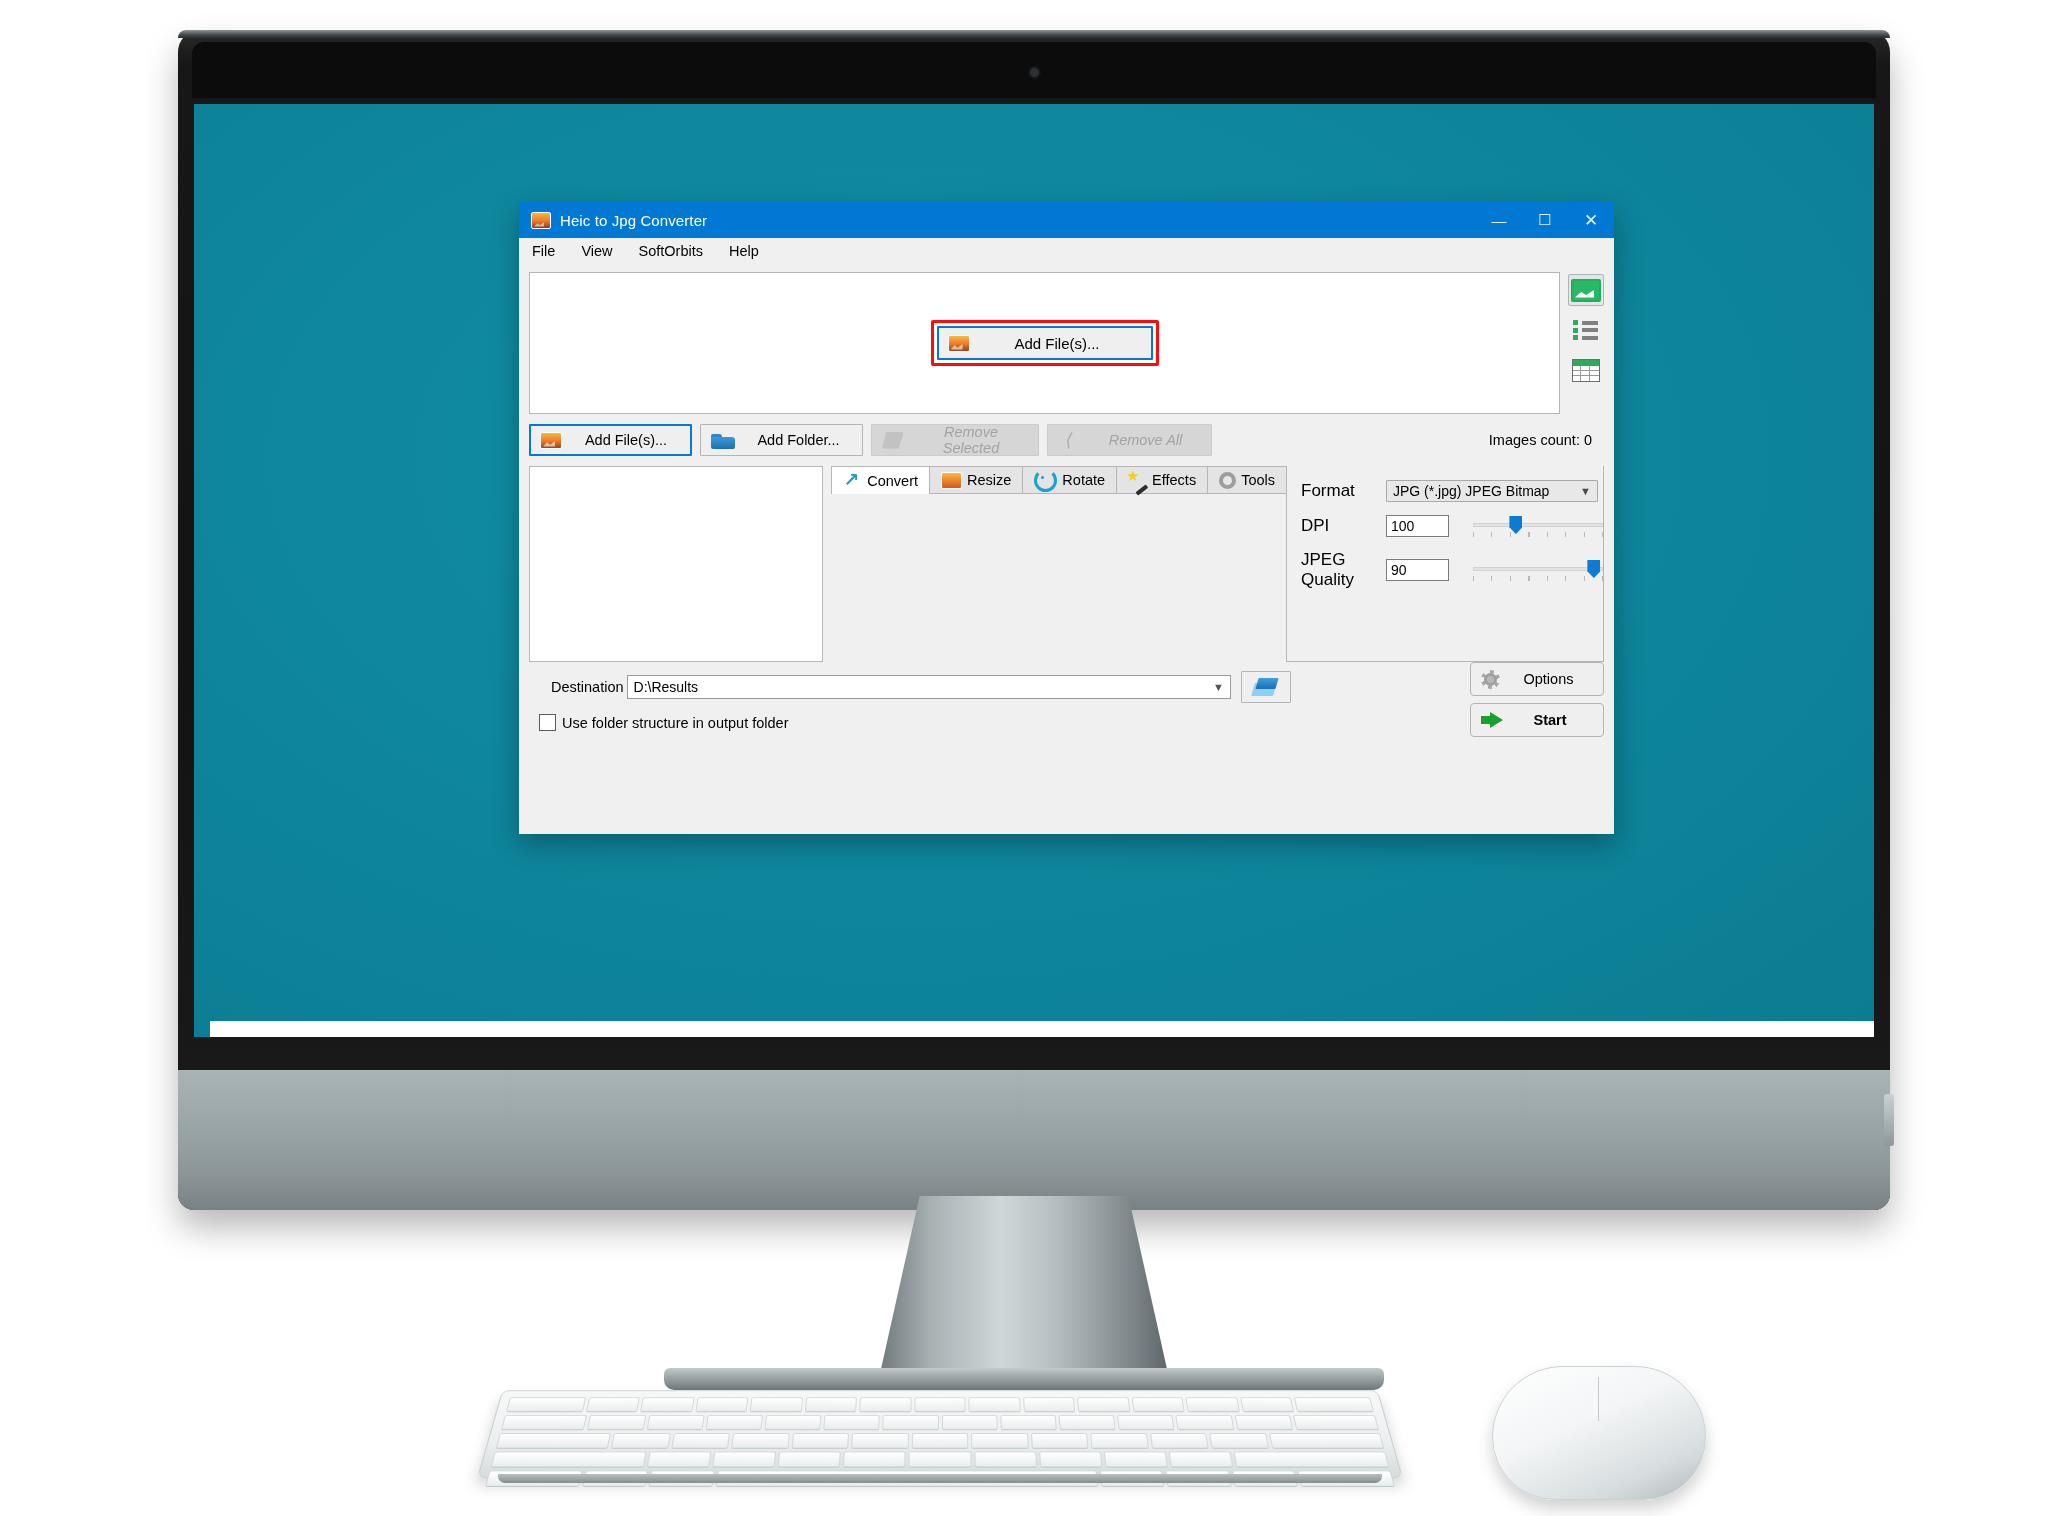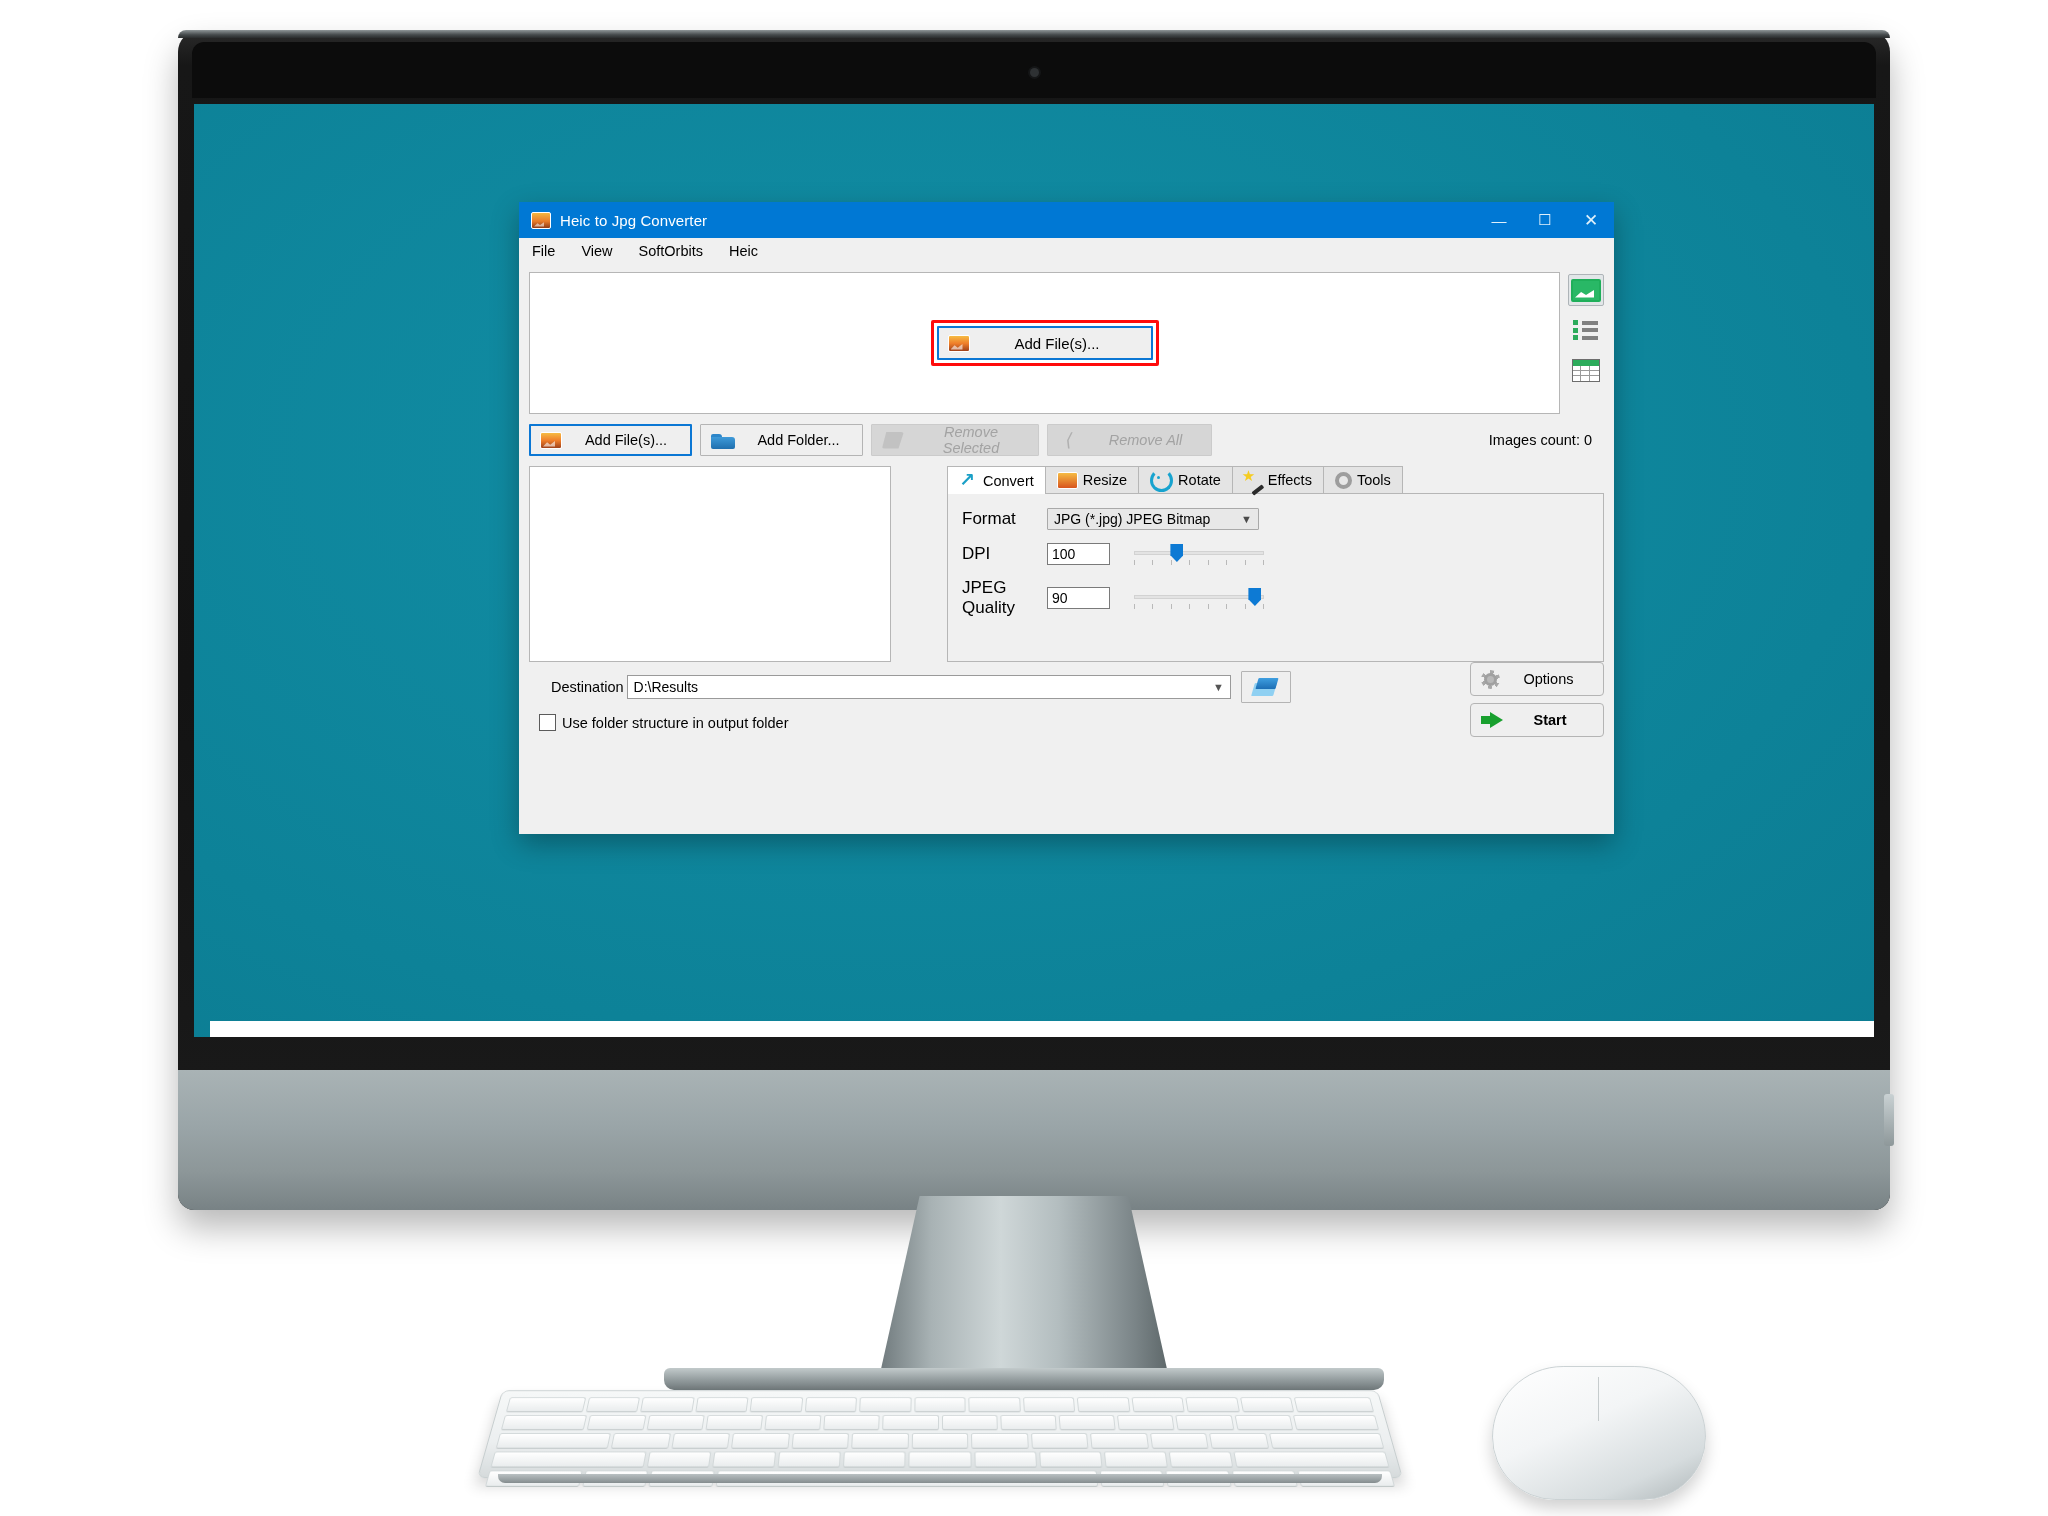--- a/index.html
+++ b/index.html
@@ -176,21 +176,21 @@
   .tbtn.w1{width:163px}.tbtn.w2{width:163px}.tbtn.w3{width:168px}.tbtn.w4{width:165px}
   .count{margin-left:auto;font-size:14.5px;padding-right:12px;}
 
   .ico-erase{width:22px;height:17px;margin-left:10px;flex:none;
     background:#bdbdbd;clip-path:polygon(20% 0,100% 0,75% 100%,0 100%);border-radius:3px;opacity:.8;}
   .ico-chev{width:22px;margin-left:10px;flex:none;color:#b0b0b0;font-size:18px;text-align:center;}
 
   
   .split{display:flex;gap:8px;margin-top:10px;height:196px;}
   .filelist{width:360px;background:#fff;border:1px solid #b6b6b6;}
-  .tabsarea{flex:1;display:flex;flex-direction:column;margin-left:48px;}
+  .tabsarea{flex:1;display:flex;}
   .tabs{display:flex;align-items:flex-end;height:27px;border-bottom:1px solid #b6b6b6;}
   .tab{
     display:flex;align-items:center;gap:5px;height:26px;padding:0 11px;font-size:14.5px;
     border:1px solid #b6b6b6;border-bottom:none;background:#e4e4e4;margin-right:-1px;cursor:pointer;
   }
   .tab.active{background:#fff;position:relative;top:1px;height:27px;}
   .tabpanel{flex:1;background:#f0f0f0;border:1px solid #b6b6b6;border-top:none;padding:14px 0 0 14px;box-sizing:border-box;}
 
   .ico-convert{width:19px;height:16px;position:relative;flex:none;}
   .ico-convert::before{content:"↗";position:absolute;left:0;top:-5px;color:#1ba0c7;font-size:19px;font-weight:bold;}
@@ -286,21 +286,21 @@
             <div class="win-btn">—</div>
             <div class="win-btn">☐</div>
             <div class="win-btn close">✕</div>
           </div>
         </div>
 
         <div class="menubar">
           <div class="menu-item">File</div>
           <div class="menu-item">View</div>
           <div class="menu-item">SoftOrbits</div>
-          <div class="menu-item">Heic</div>
+          <div class="menu-item">Help</div>
         </div>
 
         <div class="body-area">
 
           <div class="preview-row">
             <div class="preview-pane">
               <div class="hl-red">
                 <div class="btn-addfiles-big">
                   <span class="ico-pic"></span>
                   <span class="lbl">Add File(s)...</span>

